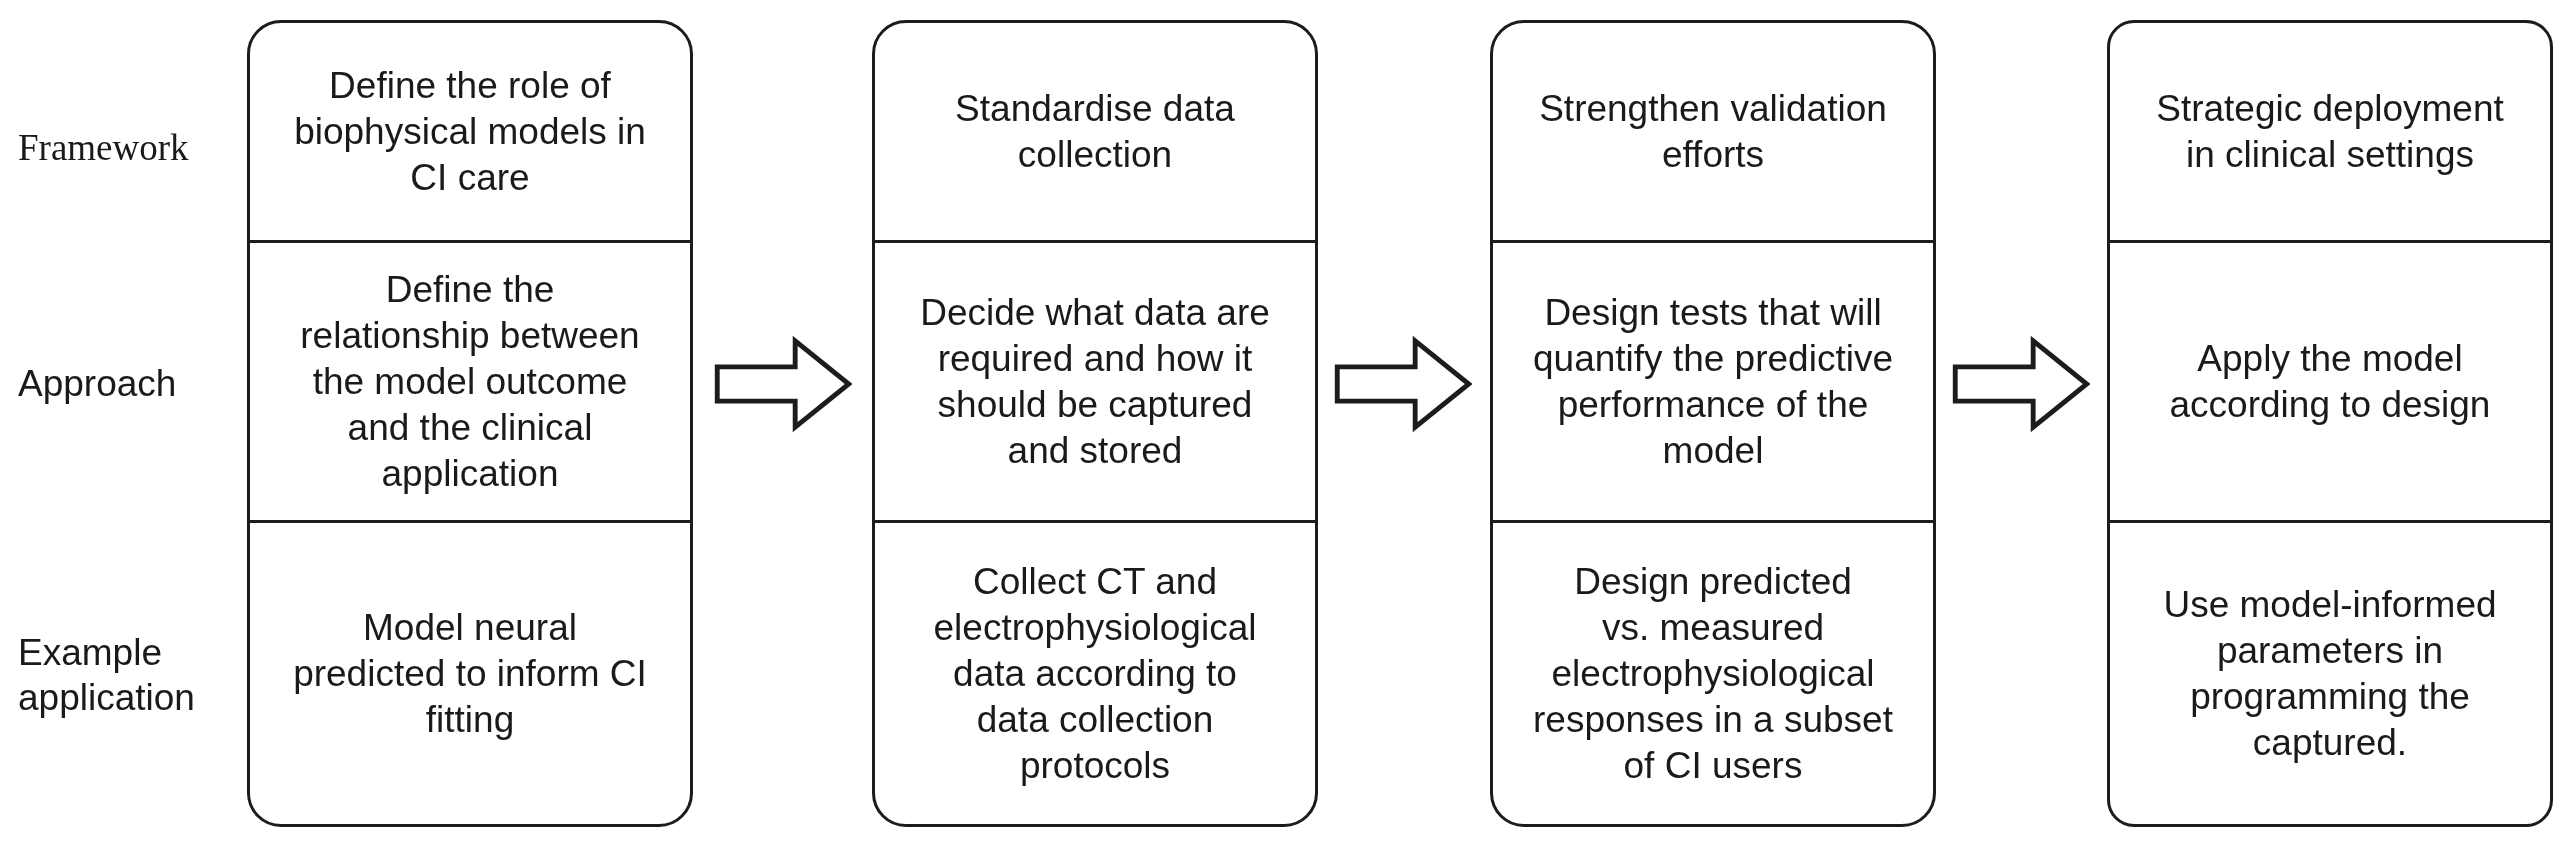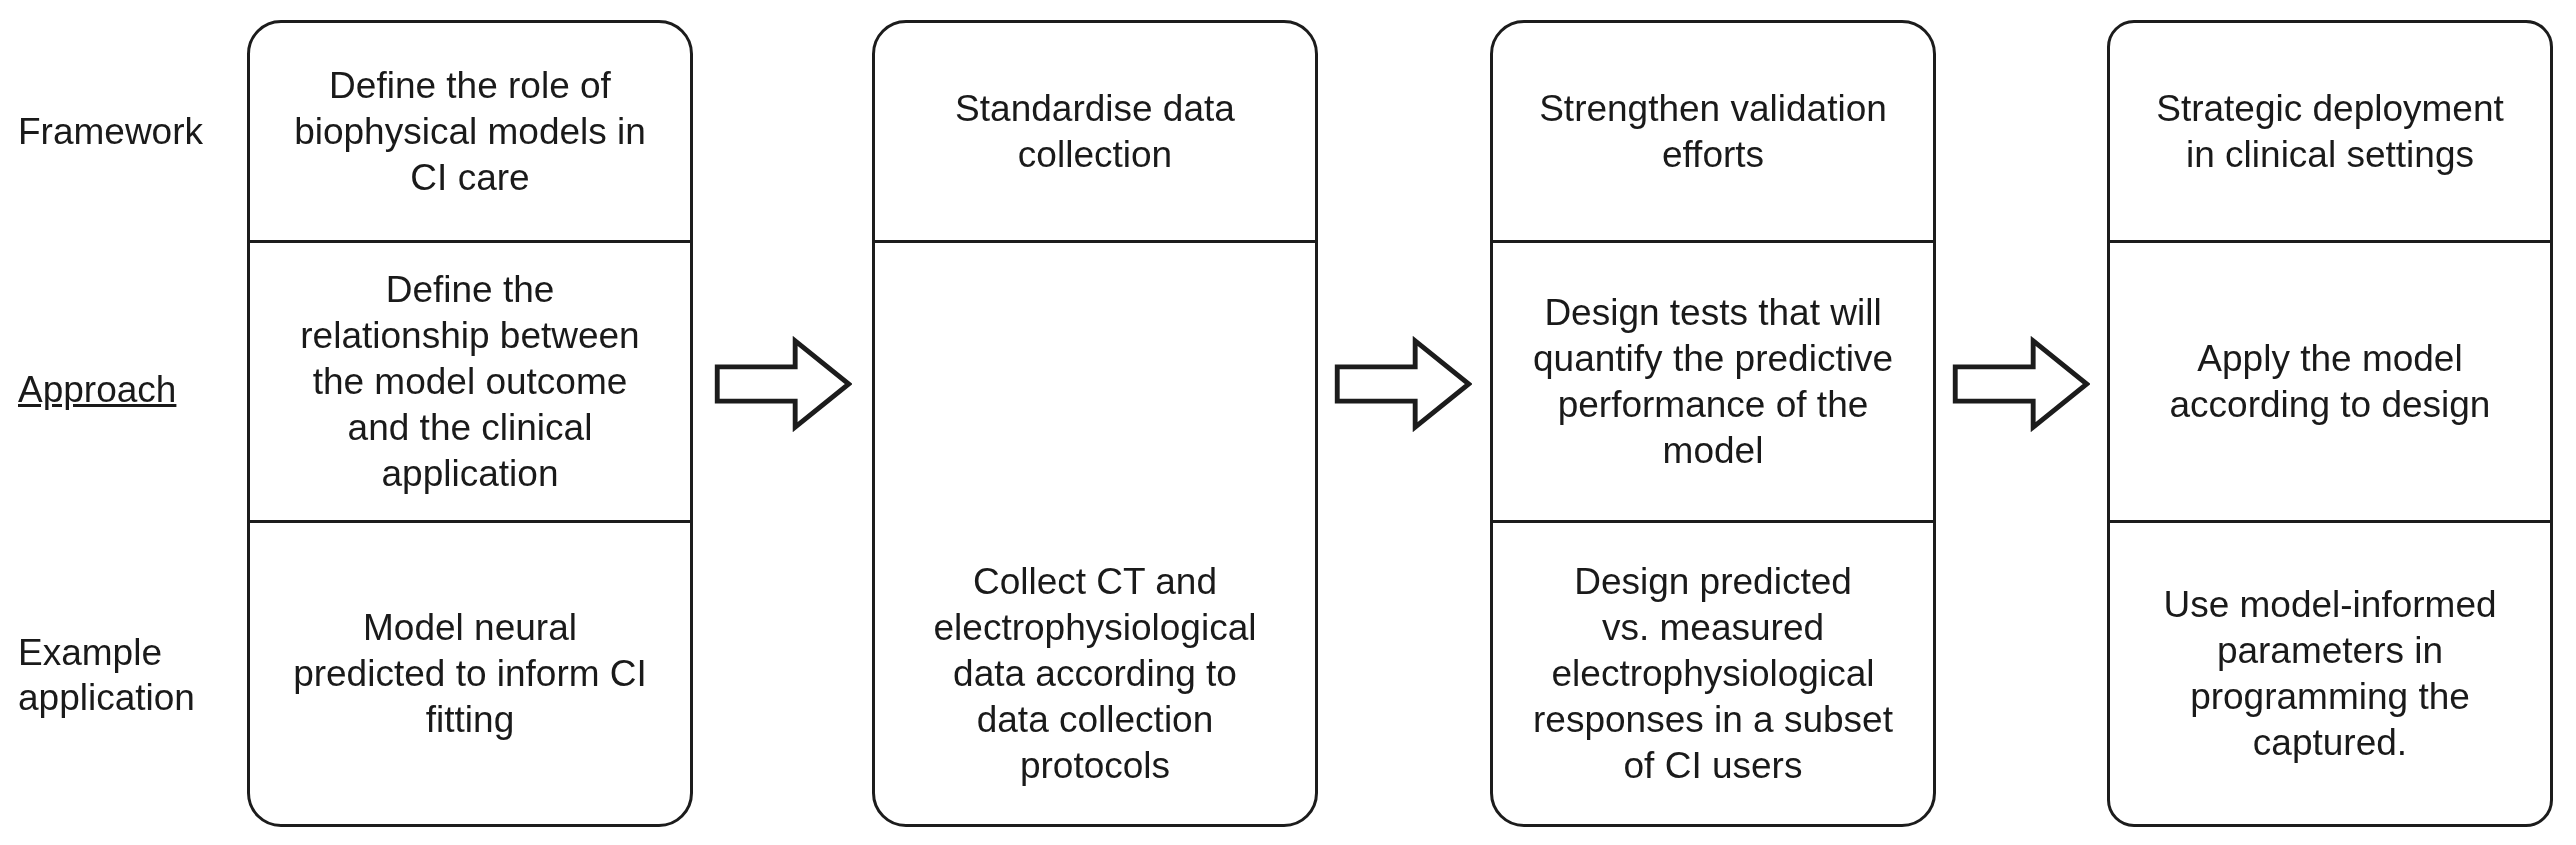--- a/index.html
+++ b/index.html
@@ -36,22 +36,22 @@
     display: flex;
     align-items: center;
     justify-content: flex-start;
     padding-left: 18px;
     box-sizing: border-box;
     font-size: 37px;
     line-height: 45px;
     color: #1a1a1a;
     white-space: pre-line;
   }
-  .row-label.r1 { top: 0px;   height: 223px; }
-  .row-label.r2 { top: 229px; height: 280px; text-decoration: underline; }
+  .row-label.r1 { top: 16px;   height: 223px; font-family: Liberation Serif, serif; }
+  .row-label.r2 { top: 223px; height: 280px; }
   .row-label.r3 { top: 503px; height: 304px; }
 
   
   .column {
     position: absolute;
     top: 20px;
     height: 807px;
     border: 3.2px solid #1c1c1c;
     border-radius: 34px;
     background: #ffffff;
@@ -122,20 +122,26 @@
     <svg viewBox="0 0 170 118" preserveAspectRatio="none" aria-hidden="true">
       <polygon points="4,38 100,38 100,6 166,59 100,112 100,80 4,80" fill="#ffffff" stroke="#1c1c1c" stroke-width="6" stroke-linejoin="miter"></polygon>
     </svg>
   </div>
 
   <div class="column" style="left:872px; width:446px;padding-left:40px;">
     <div class="cell c1">
       <span>Standardise data
 collection</span>
     </div>
+    <div class="cell c2">
+      <span>Decide what data are
+required and how it
+should be captured
+and stored</span>
+    </div>
     <div class="cell c3">
       <span>Collect CT and
 electrophysiological
 data according to
 data collection
 protocols</span>
     </div>
   </div>
 
   <div class="arrow" style="left:1334px;">

